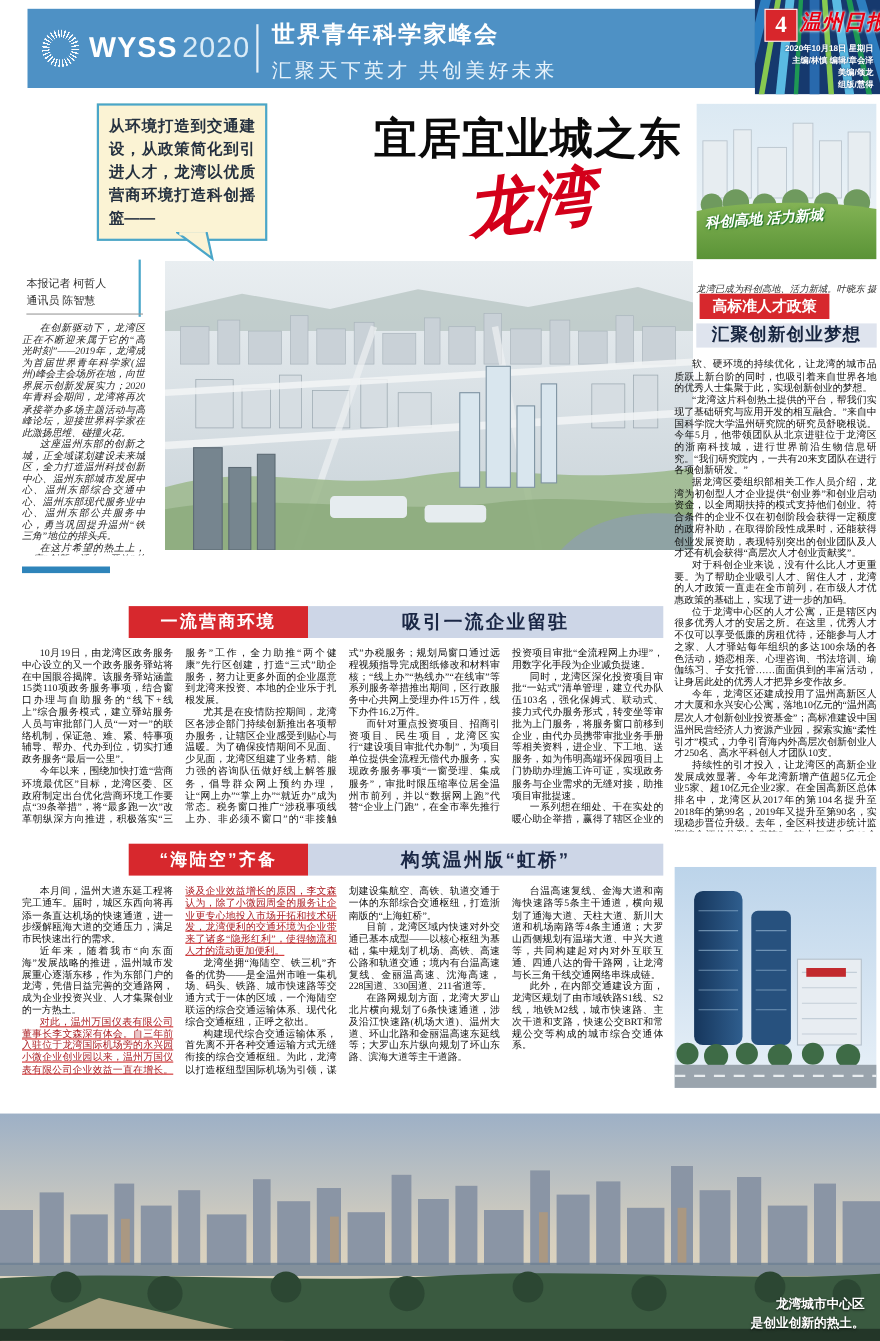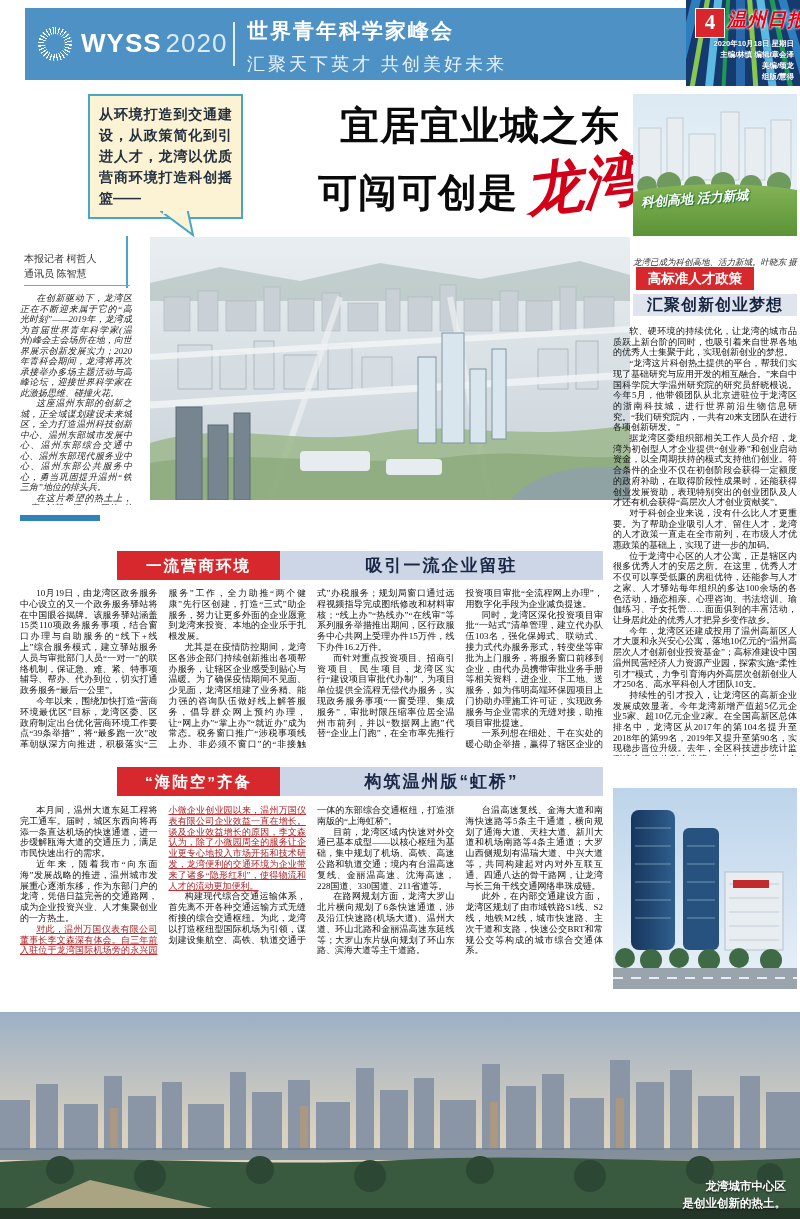--- a/index.html
+++ b/index.html
@@ -136,21 +136,20 @@
   <div id="bubble" class="abs">从环境打造到交通建设，从政策简化到引进人才，龙湾以优质营商环境打造科创摇篮——</div>
   <svg id="bubble-tail" class="abs" width="36" height="28">
     <polygon points="2,1 28,1 33,24" fill="#fbf3d4" stroke="#4aa6c9" stroke-width="2"></polygon>
     <rect x="3" y="0" width="24" height="3" fill="#fbf3d4"></rect>
   </svg>
   <div id="tail-line" class="abs"></div>
 
   <div id="headline" class="abs">
     <div class="h1">宜居宜业城之东</div>
     <div class="row">
-      <span class="h2">可闯可创是</span>
       <span class="brush">龙湾</span>
     </div>
   </div>
 
   <div id="byline" class="abs">
     <div>本报记者 柯哲人</div>
     <div>通讯员 陈智慧</div>
   </div>
   <div id="intro" class="abs">
     <p>在创新驱动下，龙湾区正在不断迎来属于它的“高光时刻”——2019年，龙湾成为首届世界青年科学家(温州)峰会主会场所在地，向世界展示创新发展实力；2020年青科会期间，龙湾将再次承接举办多场主题活动与高峰论坛，迎接世界科学家在此激扬思维、碰撞火花。</p>
@@ -279,20 +278,21 @@
     <p>同时，龙湾区深化投资项目审批“一站式”清单管理，建立代办队伍103名，强化保姆式、联动式、接力式代办服务形式，转变坐等审批为上门服务，将服务窗口前移到企业，由代办员携带审批业务手册等相关资料，进企业、下工地、送服务，如为伟明高端环保园项目上门协助办理施工许可证，实现政务服务与企业需求的无缝对接，助推项目审批提速。</p>
     <p>一系列想在细处、干在实处的暖心助企举措，赢得了辖区企业的频频点赞。日积月累的好口碑也让越来越多的大企业、大项目选择落子龙湾。大唐5G全球创新中心中国长三角区域中心项目、天心天思数字经济产业中心、弘亿(北美)医用敷料等一批重大产业项目相继落地生根，扎根于这方创业的乐土。</p>
   </div>
 
   <div id="sec2-tab" class="abs sec-tab">“海陆空”齐备</div>
   <div id="sec2-strip" class="abs sec-strip">构筑温州版“虹桥”</div>
   <div id="sec2-body" class="abs sec-body">
     <p>本月间，温州大道东延工程将完工通车。届时，城区东西向将再添一条直达机场的快速通道，进一步缓解瓯海大道的交通压力，满足市民快速出行的需求。</p>
     <p>近年来，随着我市“向东面海”发展战略的推进，温州城市发展重心逐渐东移，作为东部门户的龙湾，凭借日益完善的交通路网，成为企业投资兴业、人才集聚创业的一方热土。</p>
     <p class="mark">对此，温州万国仪表有限公司董事长李文森深有体会。自三年前入驻位于龙湾国际机场旁的永兴园小微企业创业园以来，温州万国仪表有限公司企业效益一直在增长。谈及企业效益增长的原因，李文森认为，除了小微园周全的服务让企业更专心地投入市场开拓和技术研发，龙湾便利的交通环境为企业带来了诸多“隐形红利”，使得物流和人才的流动更加便利。</p>
+    <p>龙湾坐拥“海陆空、铁三机”齐备的优势——是全温州市唯一集机场、码头、铁路、城市快速路等交通方式于一体的区域，一个海陆空联运的综合交通运输体系、现代化综合交通枢纽，正呼之欲出。</p>
     <p>构建现代综合交通运输体系，首先离不开各种交通运输方式无缝衔接的综合交通枢纽。为此，龙湾以打造枢纽型国际机场为引领，谋划建设集航空、高铁、轨道交通于一体的东部综合交通枢纽，打造浙南版的“上海虹桥”。</p>
     <p>目前，龙湾区域内快速对外交通已基本成型——以核心枢纽为基础，集中规划了机场、高铁、高速公路和轨道交通；境内有台温高速复线、金丽温高速、沈海高速，228国道、330国道、211省道等。</p>
     <p>在路网规划方面，龙湾大罗山北片横向规划了6条快速通道，涉及沿江快速路(机场大道)、温州大道、环山北路和金丽温高速东延线等；大罗山东片纵向规划了环山东路、滨海大道等主干道路。</p>
     <p>台温高速复线、金海大道和南海快速路等5条主干通道，横向规划了通海大道、天柱大道、新川大道和机场南路等4条主通道；大罗山西侧规划有温瑞大道、中兴大道等，共同构建起对内对外互联互通、四通八达的骨干路网，让龙湾与长三角干线交通网络串珠成链。</p>
     <p>此外，在内部交通建设方面，龙湾区规划了由市域铁路S1线、S2线，地铁M2线，城市快速路、主次干道和支路，快速公交BRT和常规公交等构成的城市综合交通体系。</p>
   </div>
 
   <div id="rail-photo" class="abs photo">
     <svg width="184" height="201">
       <defs>

